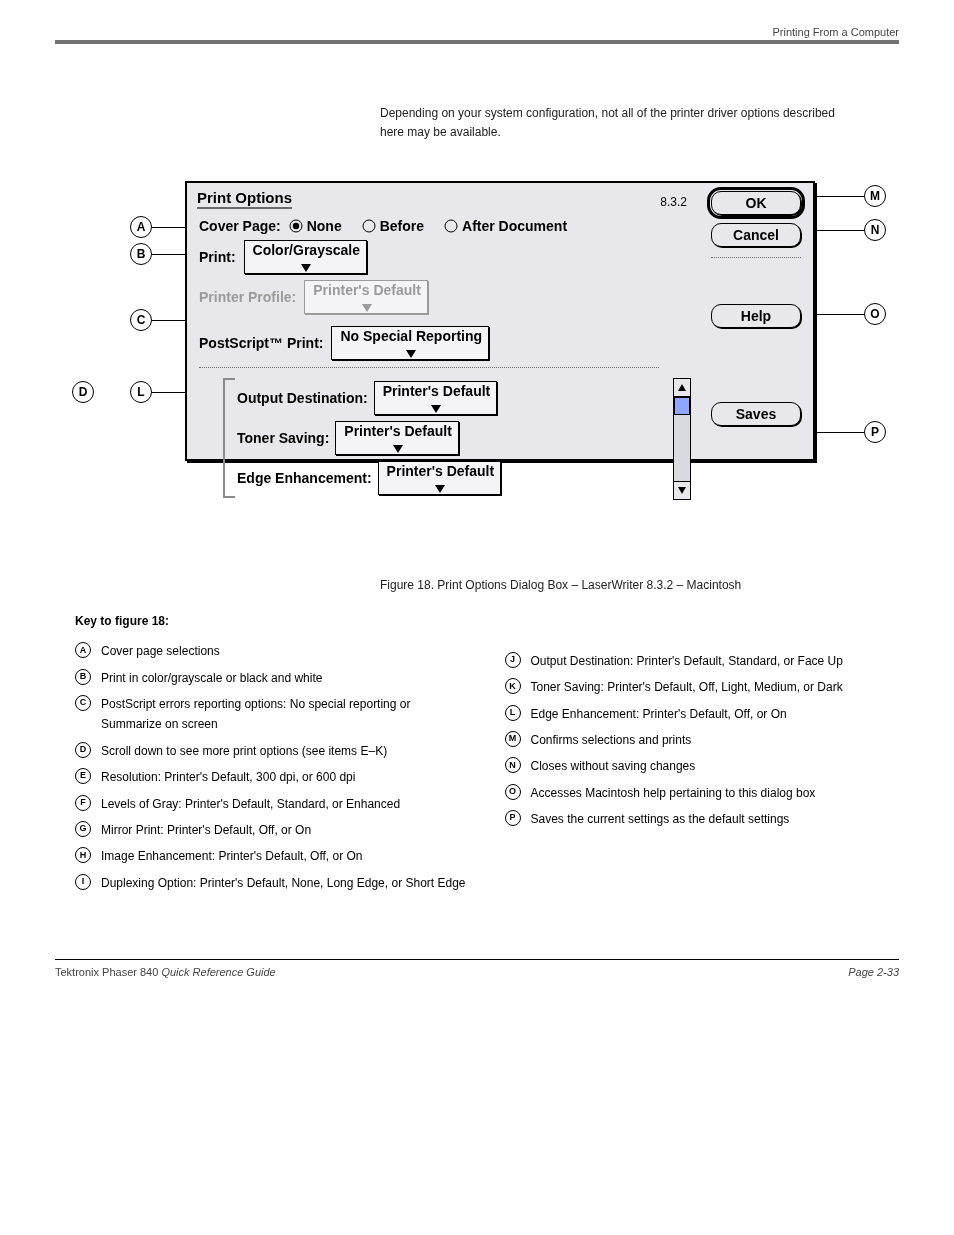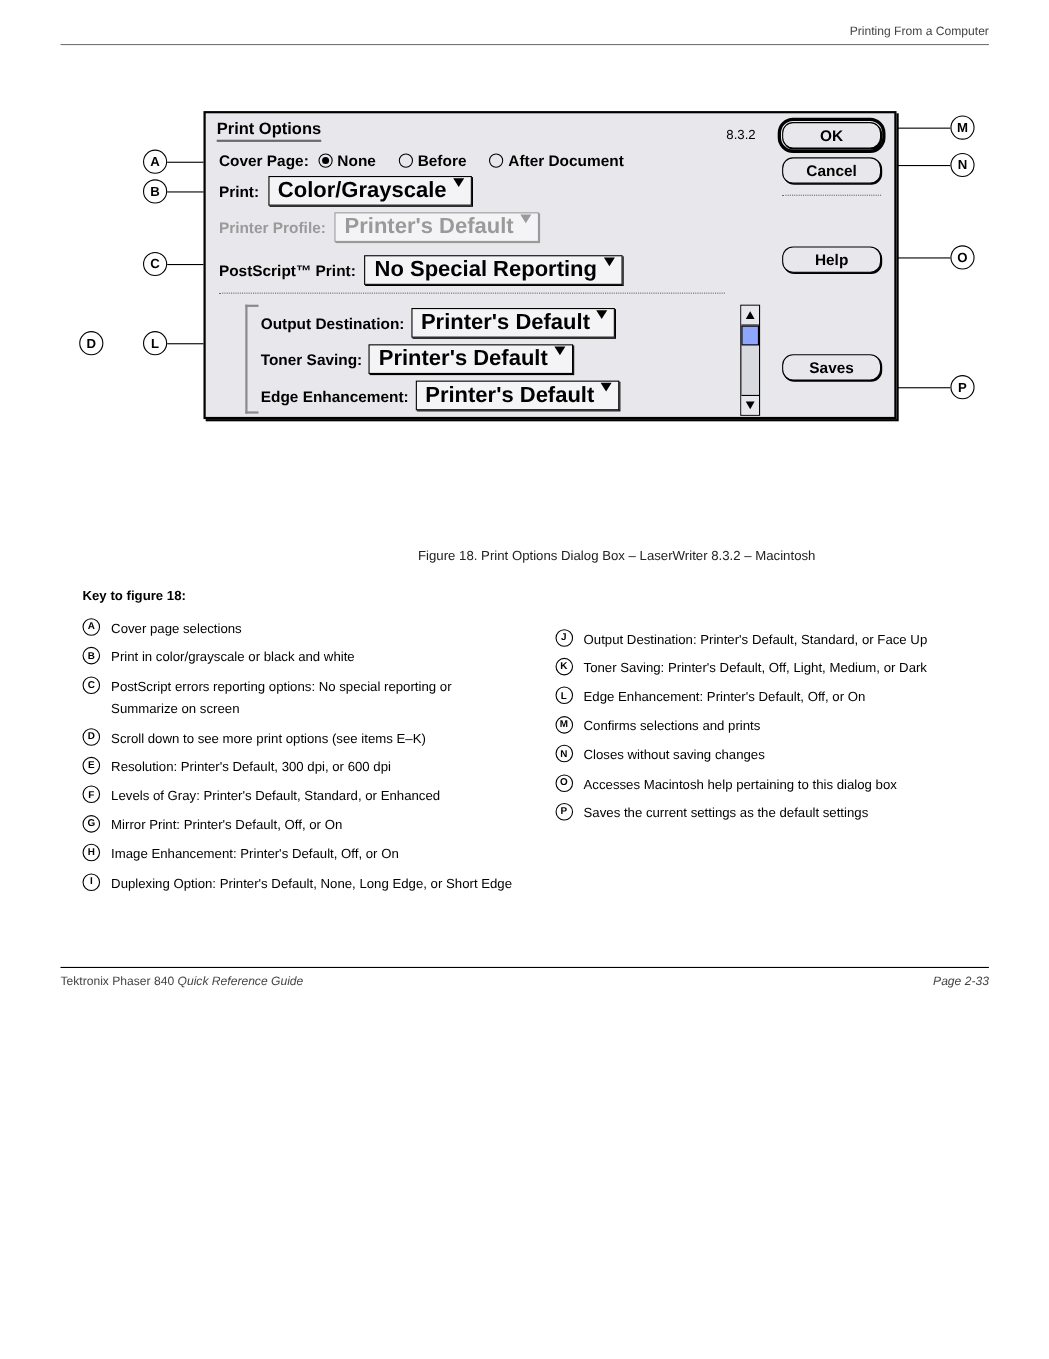--- a/index.html
+++ b/index.html
@@ -10,21 +10,21 @@
     font-size: 12px;
     color: #000;
     background: #fff;
     width: 954px;
   }
   .page {
     width: 954px;
     padding: 40px 55px 40px 55px;
   }
   .top-rule {
-    border-top: 1px solid #737373;
+    border-top: 4px solid #737373;
     margin: 0 0 60px 0;
     position: relative;
     text-align: center;
   }
   .header-right {
     position: absolute;
     right: 0;
     top: -18px;
     font-size: 11px;
     color: #444;
@@ -86,28 +86,29 @@
   .row .lbl { white-space: nowrap; }
   .radio {
     display: inline-flex;
     align-items: center;
     gap: 4px;
     margin-right: 12px;
   }
   .radio svg { display:block; }
   .dropdown {
     display: inline-flex;
-    align-items: flex-start;
+    align-items: center;
     border: 1px solid #000;
     background: #f4f4f7;
     padding: 1px 6px 1px 8px;
     font-weight: bold;
-    font-size: 20px;
+    font-size: 14px;
     gap: 6px;
     box-shadow: 1px 1px 0 #000;
+    flex-direction: column;
   }
   .dropdown.disabled {
     color: #9a9a9a;
     border-color: #9a9a9a;
     box-shadow: 1px 1px 0 #9a9a9a;
   }
   .tri-down {
     width: 0; height: 0;
     border-left: 5px solid transparent;
     border-right: 5px solid transparent;
@@ -252,20 +253,21 @@
 </style>
 </head>
 <body>
 
 <div class="page">
   <div class="top-rule">
     <div class="header-right">Printing From a Computer</div>
   </div>
 
   <div class="intro">
+    <p>Depending on your system configuration, not all of the printer driver options described here may be available.</p>
   </div>
 
   <div class="dialog-wrap">
 
     <div class="callout" style="left:70px; top:35px;">A</div>
     <div class="leader" style="left:92px; top:46px; width:40px;"></div>
     <div class="callout" style="left:70px; top:62px;">B</div>
     <div class="leader" style="left:92px; top:73px; width:40px;"></div>
     <div class="callout" style="left:70px; top:128px;">C</div>
     <div class="leader" style="left:92px; top:139px; width:40px;"></div>

